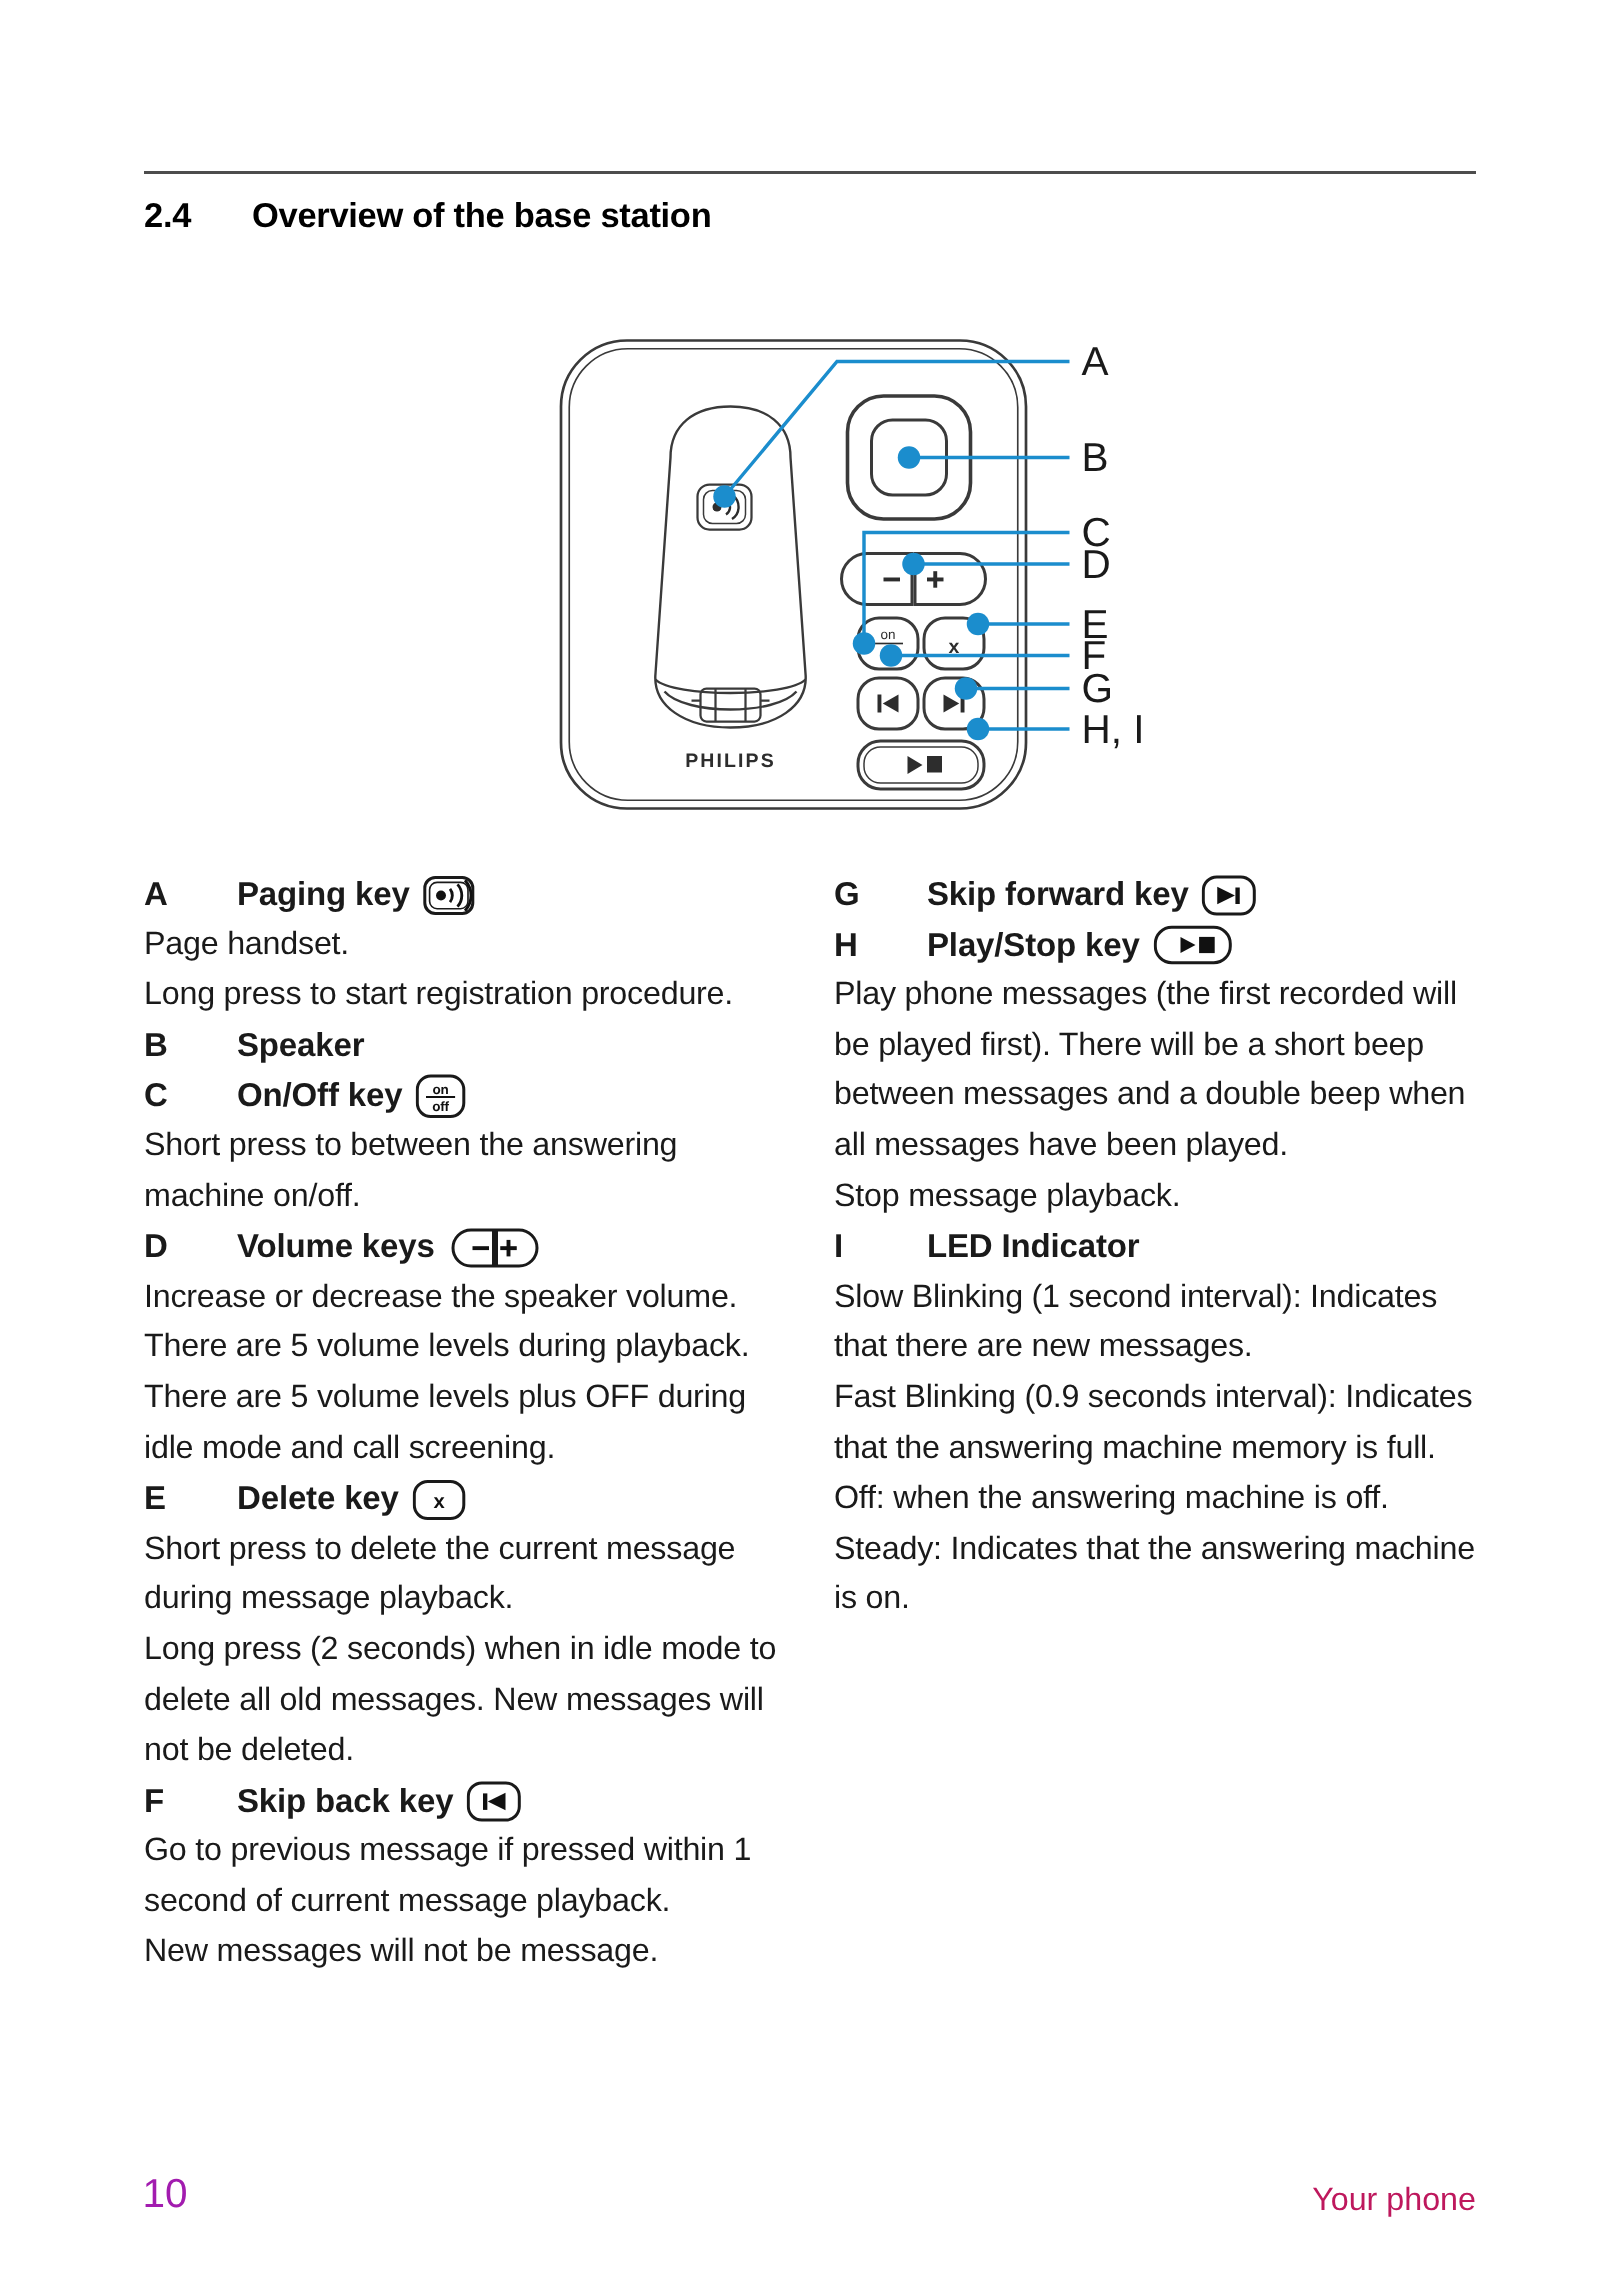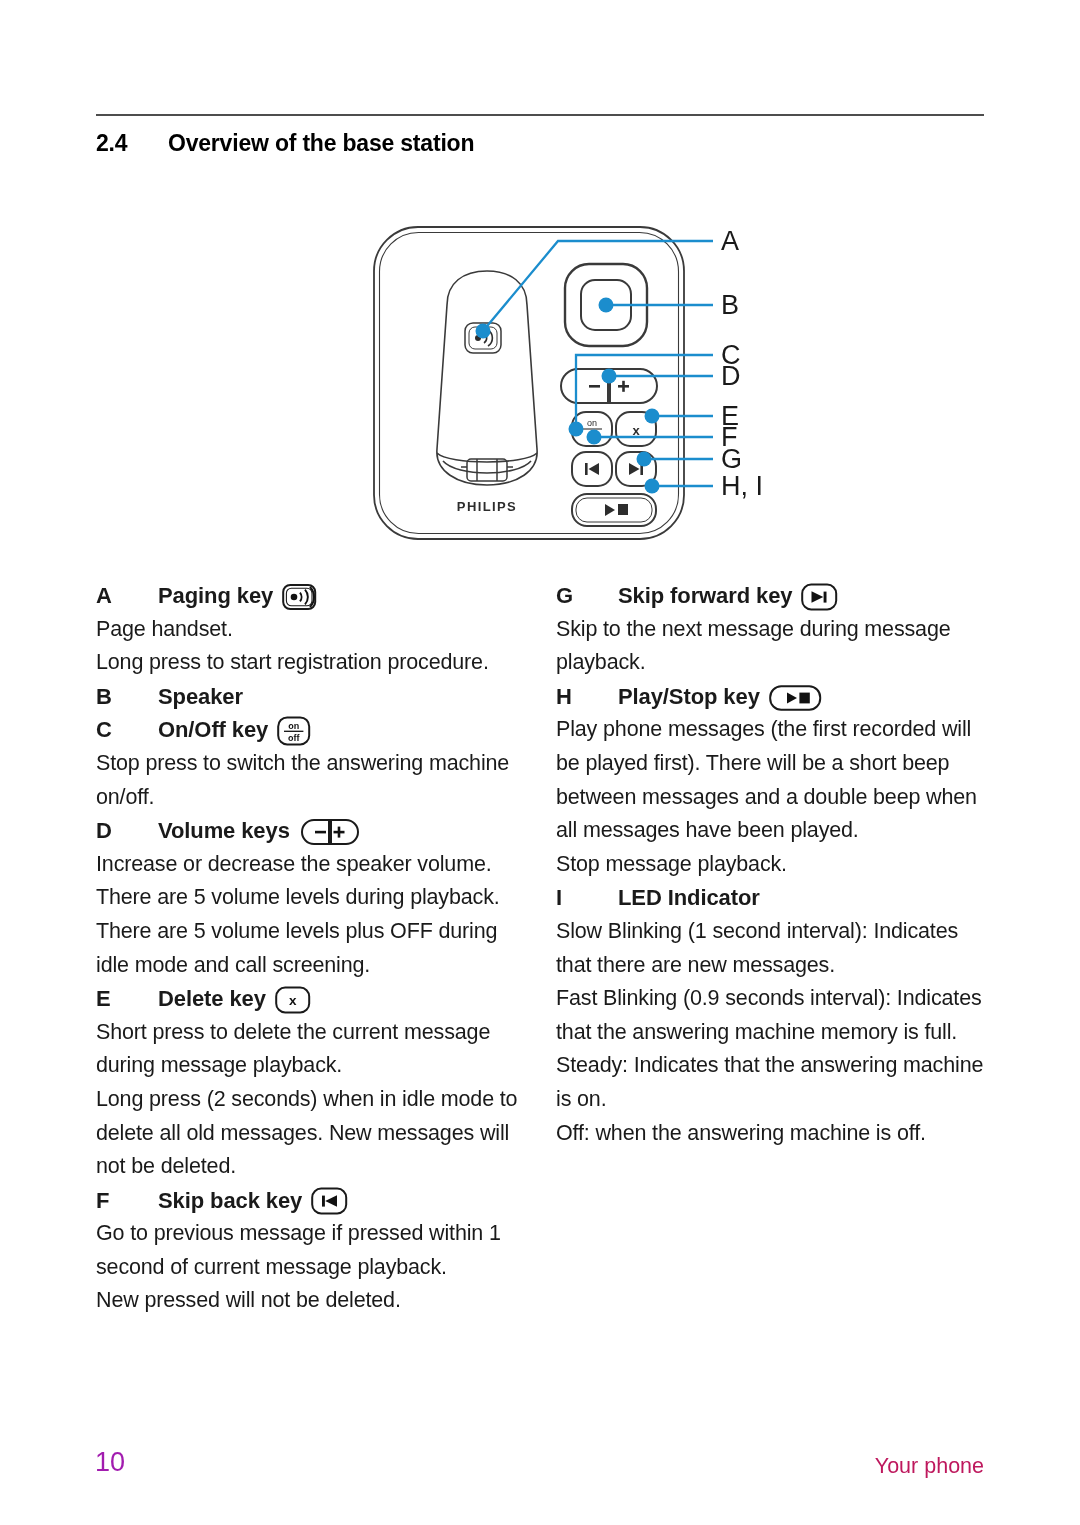--- a/index.html
+++ b/index.html
@@ -281,21 +281,21 @@
       <span class="entry-icon">
         <svg class="kicon" width="34" height="30" viewBox="0 0 34 30">
           <rect x="1.2" y="1.4" width="31" height="27" rx="9" fill="none" stroke="#1a1a1a" stroke-width="2"></rect>
           <text x="16.7" y="13.2" font-family="'Liberation Sans', sans-serif" font-size="9" text-anchor="middle" fill="#111">on</text>
           <line x1="7" y1="15.3" x2="26.4" y2="15.3" stroke="#111" stroke-width="1.3"></line>
           <text x="16.7" y="24.6" font-family="'Liberation Sans', sans-serif" font-size="9" text-anchor="middle" fill="#111">off</text>
         </svg>
       </span>
     </div>
 
-    <p class="body-text">Stop press to switch the answering machine on/off.</p>
+    <p class="body-text">Short press to between the answering machine on/off.</p>
 
     <div class="entry-head">
       <span class="entry-letter">D</span>
       <span class="entry-label">Volume keys</span>
       <span class="entry-icon">
         <svg class="kicon" width="62" height="28" viewBox="0 0 62 28">
           <path d="M15 2 h15 v24 h-15 a12 12 0 0 1 0 -24 z" fill="none" stroke="#1a1a1a" stroke-width="2"></path>
           <path d="M32 2 h15 a12 12 0 0 1 0 24 h-15 z" fill="none" stroke="#1a1a1a" stroke-width="2"></path>
           <rect x="16" y="12.8" width="11" height="2.6" fill="#111"></rect>
           <rect x="34.5" y="12.8" width="11" height="2.6" fill="#111"></rect>
@@ -326,38 +326,37 @@
       <span class="entry-icon">
         <svg class="kicon" width="38" height="28" viewBox="0 0 38 28">
           <rect x="1.2" y="1.6" width="34" height="24.8" rx="9" fill="none" stroke="#1a1a1a" stroke-width="2"></rect>
           <rect x="11" y="8.6" width="2.9" height="11" fill="#111"></rect>
           <polygon points="26,8.2 26,19.8 14.2,14" fill="#111"></polygon>
         </svg>
       </span>
     </div>
 
     <p class="body-text">Go to previous message if pressed within 1 second of current message playback.</p>
-    <p class="body-text">New pressed will not be deleted.</p>
+    <p class="body-text">New messages will not be message.</p>
   </div>
 
   <div class="col col-right">
 
     <div class="entry-head">
       <span class="entry-letter">G</span>
       <span class="entry-label">Skip forward key</span>
       <span class="entry-icon">
         <svg class="kicon" width="38" height="28" viewBox="0 0 38 28">
           <rect x="1.2" y="1.6" width="34" height="24.8" rx="9" fill="none" stroke="#1a1a1a" stroke-width="2"></rect>
           <polygon points="10.5,8.2 10.5,19.8 22.3,14" fill="#111"></polygon>
           <polygon points="22.6,8.6 25.5,8.6 25.5,19.6 22.6,19.6" fill="#111"></polygon>
         </svg>
       </span>
     </div>
 
-    <p class="body-text">Skip to the next message during message playback.</p>
 
     <div class="entry-head">
       <span class="entry-letter">H</span>
       <span class="entry-label">Play/Stop key</span>
       <span class="entry-icon">
         <svg class="kicon" width="54" height="28" viewBox="0 0 54 28">
           <rect x="1.2" y="2.2" width="50" height="23.6" rx="11" fill="none" stroke="#1a1a1a" stroke-width="2"></rect>
           <polygon points="18,8.6 18,19.4 28,14" fill="#111"></polygon>
           <rect x="30.4" y="8.6" width="10.4" height="10.8" fill="#111"></rect>
         </svg>
@@ -367,20 +366,20 @@
     <p class="body-text">Play phone messages (the first recorded will be played first). There will be a short beep between messages and a double beep when all messages have been played.</p>
     <p class="body-text">Stop message playback.</p>
 
     <div class="entry-head">
       <span class="entry-letter">I</span>
       <span class="entry-label">LED Indicator</span>
     </div>
 
     <p class="body-text">Slow Blinking (1 second interval): Indicates that there are new messages.</p>
     <p class="body-text">Fast Blinking (0.9 seconds interval): Indicates that the answering machine memory is full.</p>
+    <p class="body-text">Off: when the answering machine is off.</p>
     <p class="body-text">Steady: Indicates that the answering machine is on.</p>
-    <p class="body-text">Off: when the answering machine is off.</p>
   </div>
 
   <div class="footer-page">10</div>
   <div class="footer-right">Your phone</div>
 
 </div>
 
 </body></html>

